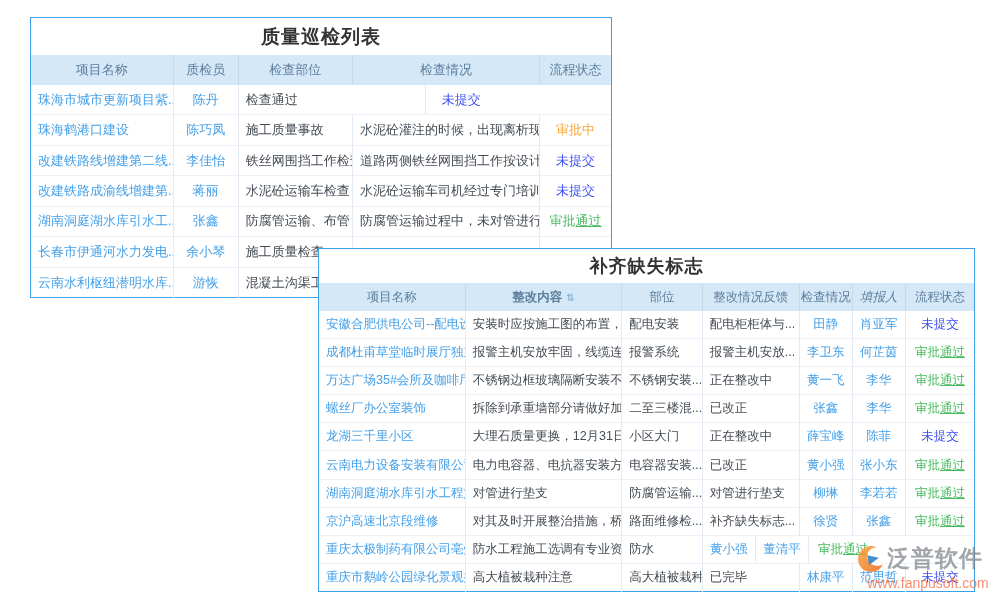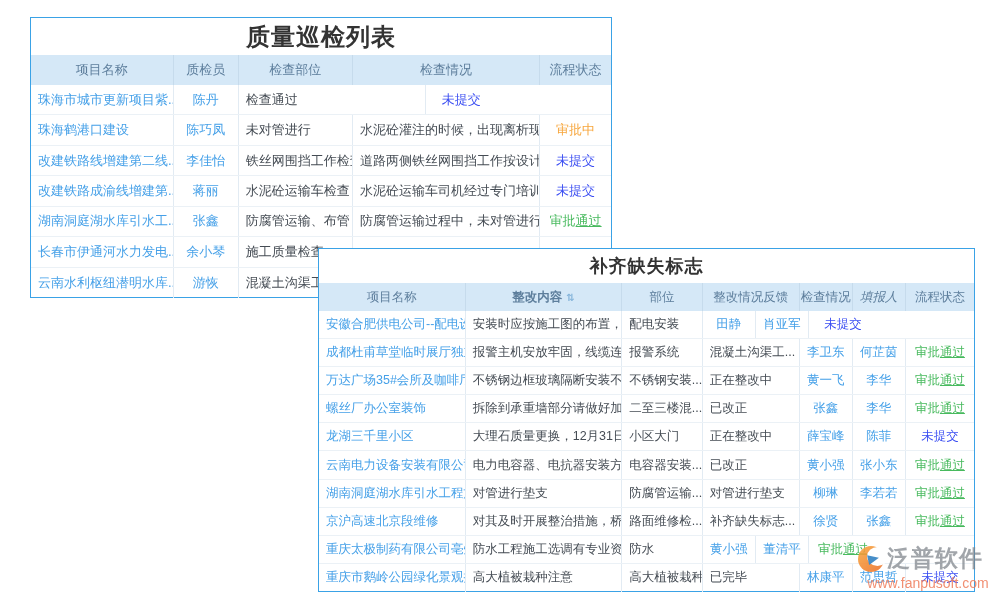--- a/index.html
+++ b/index.html
@@ -5,21 +5,21 @@
   html,body{margin:0;padding:0;background:#fff;}
   .stage{position:relative;width:1000px;height:600px;background:#fff;overflow:hidden;
          font-family:"Liberation Sans","DejaVu Sans",sans-serif;}
 
   .panel{position:absolute;background:#fff;border:1px solid var(--border);box-sizing:border-box;}
   .panel.t1{left:30px;top:17px;width:582px;height:281px;z-index:1;}
   .panel.t2{left:318px;top:248px;width:657px;height:344px;z-index:2;}
 
   .panel-title{display:flex;align-items:center;justify-content:center;
                font-weight:bold;color:#333;letter-spacing:1px;}
-  .t1 .panel-title{height:37px;font-size:24px;}
+  .t1 .panel-title{height:37px;font-size:19px;}
   .t2 .panel-title{height:34px;font-size:18px;}
 
   .thead{display:flex;background:var(--headbg);box-sizing:border-box;}
   .t1 .thead{height:30px;}
   .t2 .thead{height:28px;}
   .hcell{display:flex;align-items:center;justify-content:center;box-sizing:border-box;
          color:var(--headtx);border-right:1px solid var(--headline);overflow:hidden;white-space:nowrap;}
   .t1 .hcell{font-size:13px;}
   .t2 .hcell{font-size:12.5px;}
   .hcell:last-child{border-right:none;}
@@ -71,21 +71,21 @@
     <div class="tbody" id="t1-body">
         <div class="trow">
           <div class="tcell link" style="width: 24.6%;">珠海市城市更新项目紫...</div>
           <div class="tcell al-c person" style="width: 11.2%;">陈丹</div>
           <div class="tcell" style="width: 32.3%;">检查通过</div>
           <div class="tcell al-c st-pending" style="width: 12.2%;">未提交</div>
         </div>
         <div class="trow">
           <div class="tcell link" style="width: 24.6%;">珠海鹤港口建设</div>
           <div class="tcell al-c person" style="width: 11.2%;">陈巧凤</div>
-          <div class="tcell" style="width: 19.7%;">未对管进行</div>
+          <div class="tcell" style="width: 19.7%;">施工质量事故</div>
           <div class="tcell" style="width: 32.3%;">水泥砼灌注的时候，出现离析现象</div>
           <div class="tcell al-c st-reviewing" style="width: 12.2%;">审批中</div>
         </div>
         <div class="trow">
           <div class="tcell link" style="width: 24.6%;">改建铁路线增建第二线...</div>
           <div class="tcell al-c person" style="width: 11.2%;">李佳怡</div>
           <div class="tcell" style="width: 19.7%;">铁丝网围挡工作检查</div>
           <div class="tcell" style="width: 32.3%;">道路两侧铁丝网围挡工作按设计...</div>
           <div class="tcell al-c st-pending" style="width: 12.2%;">未提交</div>
         </div>
@@ -129,29 +129,30 @@
         <div class="hcell" style="width: 14.8%;">整改情况反馈</div>
         <div class="hcell" style="width: 8.1%;">检查情况</div>
         <div class="hcell" style="width: 8.1%; font-style: italic;">填报人</div>
         <div class="hcell" style="width: 10.4%;">流程状态</div>
       </div>
     <div class="tbody" id="t2-body">
         <div class="trow">
           <div class="tcell link" style="width: 22.4%;">安徽合肥供电公司--配电设备...</div>
           <div class="tcell" style="width: 23.9%;">安装时应按施工图的布置，将...</div>
           <div class="tcell" style="width: 12.3%;">配电安装</div>
+          <div class="tcell" style="width: 14.8%;">配电柜柜体与...</div>
           <div class="tcell al-c person" style="width: 8.1%;">田静</div>
           <div class="tcell al-c person" style="width: 8.1%;">肖亚军</div>
           <div class="tcell al-c st-pending" style="width: 10.4%;">未提交</div>
         </div>
         <div class="trow">
           <div class="tcell link" style="width: 22.4%;">成都杜甫草堂临时展厅独立展...</div>
           <div class="tcell" style="width: 23.9%;">报警主机安放牢固，线缆连接...</div>
           <div class="tcell" style="width: 12.3%;">报警系统</div>
-          <div class="tcell" style="width: 14.8%;">混凝土沟渠工...</div>
+          <div class="tcell" style="width: 14.8%;">报警主机安放...</div>
           <div class="tcell al-c person" style="width: 8.1%;">李卫东</div>
           <div class="tcell al-c person" style="width: 8.1%;">何芷茵</div>
           <div class="tcell al-c st-approved" style="width: 10.4%;">审批<u>通过</u></div>
         </div>
         <div class="trow">
           <div class="tcell link" style="width: 22.4%;">万达广场35#会所及咖啡厅空...</div>
           <div class="tcell" style="width: 23.9%;">不锈钢边框玻璃隔断安装不牢...</div>
           <div class="tcell" style="width: 12.3%;">不锈钢安装...</div>
           <div class="tcell" style="width: 14.8%;">正在整改中</div>
           <div class="tcell al-c person" style="width: 8.1%;">黄一飞</div>

